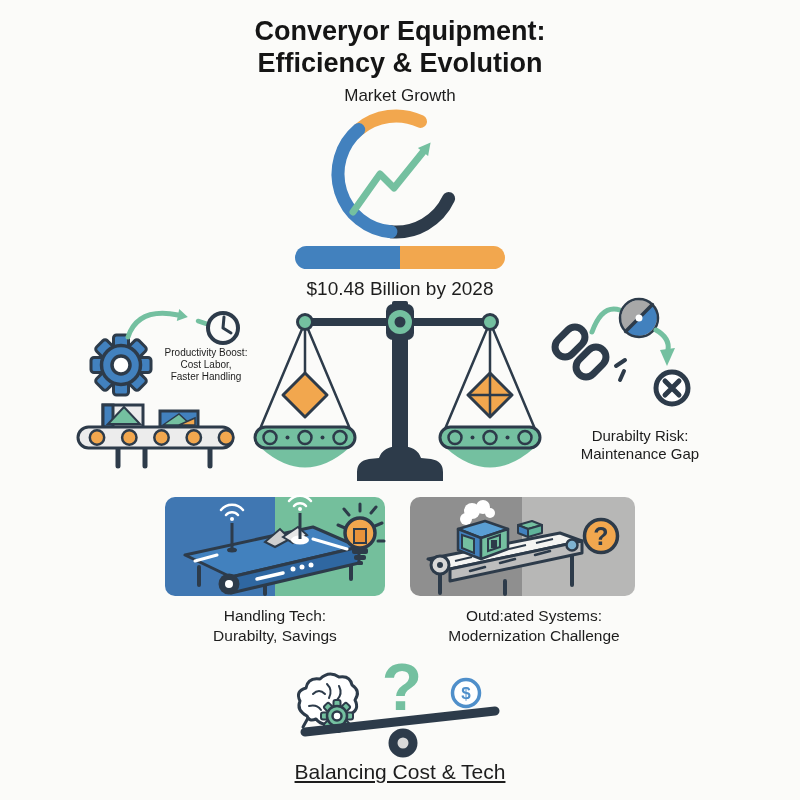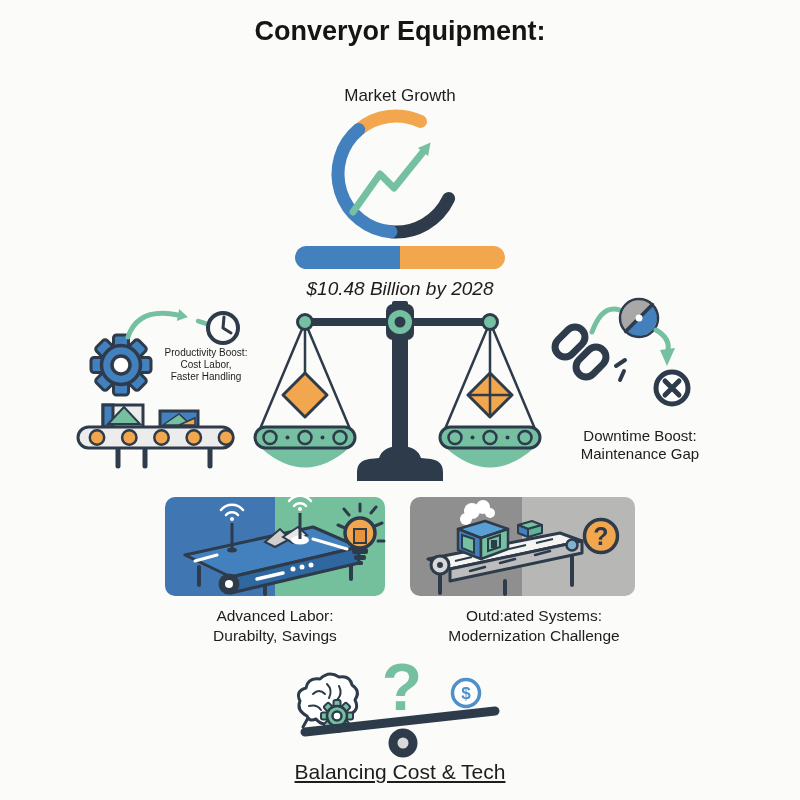--- a/index.html
+++ b/index.html
@@ -6,21 +6,21 @@
   #canvas{
     position:relative;width:800px;height:800px;overflow:hidden;
     background:var(--background,#fbfbf9);
     font-family:"Liberation Sans","DejaVu Sans",sans-serif;
     color:var(--text,#1d1d1d);
   }
   .abs{position:absolute;}
   .ctr{text-align:center;}
   .title{left:0;right:0;top:16px;font-size:27px;font-weight:bold;line-height:1.18;color:#151515;}
   .subtitle{left:0;right:0;top:86px;font-size:17px;}
-  .value-caption{left:0;right:0;top:278px;font-size:19px;font-style:italic;}
+  .value-caption{left:0;right:0;top:278px;font-size:19px;}
   .callout{font-size:10px;line-height:1.18;}
   .panel-caption{font-size:15.5px;line-height:1.3;}
   .footer-caption{left:0;right:0;top:760px;font-size:21px;text-decoration:underline;}
   .bar{left:295px;top:246px;width:210px;height:23px;border-radius:12px;overflow:hidden;display:flex;}
   .bar-left{height:100%;background:var(--blue,#4281be);}
   .bar-right{height:100%;flex:1;background:var(--orange,#f2a74e);}
   .panel{top:497px;height:99px;border-radius:10px;}
   .panel-advanced{left:165px;width:220px;background:linear-gradient(90deg,var(--panel_blue,#4077b2) 0 50%,var(--panel_green,#74bf9c) 50% 100%);}
   .panel-outdated{left:410px;width:225px;background:linear-gradient(90deg,var(--panel_gray_dark,#8f8f8f) 0 50%,var(--panel_gray_light,#b7b7b6) 50% 100%);}
   svg{display:block;overflow:visible;}
@@ -29,20 +29,21 @@
   .f-gray{fill:var(--gray,#a8a8a8)} .f-belt{fill:var(--belt_gray,#ececec)} .f-none{fill:none} .f-coin{fill:var(--coin_blue,#4f8fca)}
   .s-dark{stroke:var(--dark,#2d3b4a)} .s-green{stroke:var(--green,#74c0a0)} .s-white{stroke:#fff} .s-coin{stroke:var(--coin_blue,#4f8fca)}
 </style>
 </head>
 <body>
 
 <div id="canvas">
 
   <div class="abs ctr title">
     <div>Converyor Equipment:</div>
+    <div>Efficiency &amp; Evolution</div>
   </div>
   <div class="abs ctr subtitle">Market Growth</div>
 
   <svg class="abs" style="left:326px;top:106px" width="142" height="136" viewBox="0 0 142 136">
     <path d="M 32.7 23.6 A 58 58 0 0 1 94.5 15.4" class="f-none s-orange" style="stroke:var(--orange)" stroke-width="13" stroke-linecap="round"></path>
     <path d="M 122.6 92.5 A 58 58 0 0 1 64.9 125.8" class="f-none s-dark" stroke-width="13" stroke-linecap="round"></path>
     <path d="M 64.9 125.8 A 58 58 0 0 1 32.7 23.6" class="f-none" style="stroke:var(--blue)" stroke-width="13" stroke-linecap="round"></path>
     <polyline points="27,106 54,68 68,82 97,46" class="f-none s-green" stroke-width="7" stroke-linecap="round" stroke-linejoin="round"></polyline>
     <polygon points="104.6,36.6 102.1,50.1 91.9,41.9" class="f-green" stroke="none"></polygon>
   </svg>
@@ -165,21 +166,21 @@
       <path d="M 108 40 Q 122 48 120 60" class="f-none s-green" stroke-width="5" stroke-linecap="round"></path>
       <polygon points="112,60 127,58 119,76" class="f-green"></polygon>
     </g>
     <g>
       <circle cx="124" cy="98" r="16" class="f-white s-dark" stroke-width="5"></circle>
       <path d="M 117 91 L 131 105 M 131 91 L 117 105" class="f-none s-dark" stroke-width="5" stroke-linecap="round"></path>
     </g>
   </svg>
 
   <div class="abs ctr callout" style="left:565px;top:427px;width:150px;font-size:15px">
-    <div>Downtime Boost:</div>
+    <div>Durabilty Risk:</div>
     <div>Maintenance Gap</div>
   </div>
 
   <div class="abs panel panel-advanced">
     <svg width="220" height="99" viewBox="0 0 220 99">
       <path d="M 34 70 V 88 M 100 88 V 97 M 186 62 V 82" class="f-none s-dark" stroke-width="4" stroke-linecap="round"></path>
       <polygon points="20,58 148,30 194,50 66,80" class="f-blue s-dark" stroke-width="3" stroke-linejoin="round"></polygon>
       <polygon points="66,80 194,50 194,66 66,96" class="f-bluedeep s-dark" stroke-width="3" stroke-linejoin="round"></polygon>
       <circle cx="64" cy="87" r="10.5" class="f-dark"></circle>
       <circle cx="64" cy="87" r="4" class="f-white"></circle>
@@ -243,21 +244,21 @@
         <polygon points="118,32 132,28 132,36 118,40" fill="#5fb39a" class="s-dark" stroke-width="2" stroke-linejoin="round"></polygon>
       </g>
       <g>
         <circle cx="191" cy="39" r="16.5" class="f-orange s-dark" stroke-width="3.5"></circle>
         <text x="191" y="48" text-anchor="middle" font-size="25" font-weight="bold" class="f-dark">?</text>
       </g>
     </svg>
   </div>
 
   <div class="abs ctr panel-caption" style="left:185px;top:606px;width:180px">
-    <div>Advanced Labor:</div>
+    <div>Handling Tech:</div>
     <div>Durabilty, Savings</div>
   </div>
   <div class="abs ctr panel-caption" style="left:424px;top:606px;width:220px">
     <div>Outd:ated Systems:</div>
     <div>Modernization Challenge</div>
   </div>
 
   <svg class="abs" style="left:283px;top:648px" width="240" height="120" viewBox="0 0 240 120">
     <text x="119" y="62" text-anchor="middle" font-size="66" font-weight="bold" class="f-green">?</text>
     <g transform="translate(0,6)">

